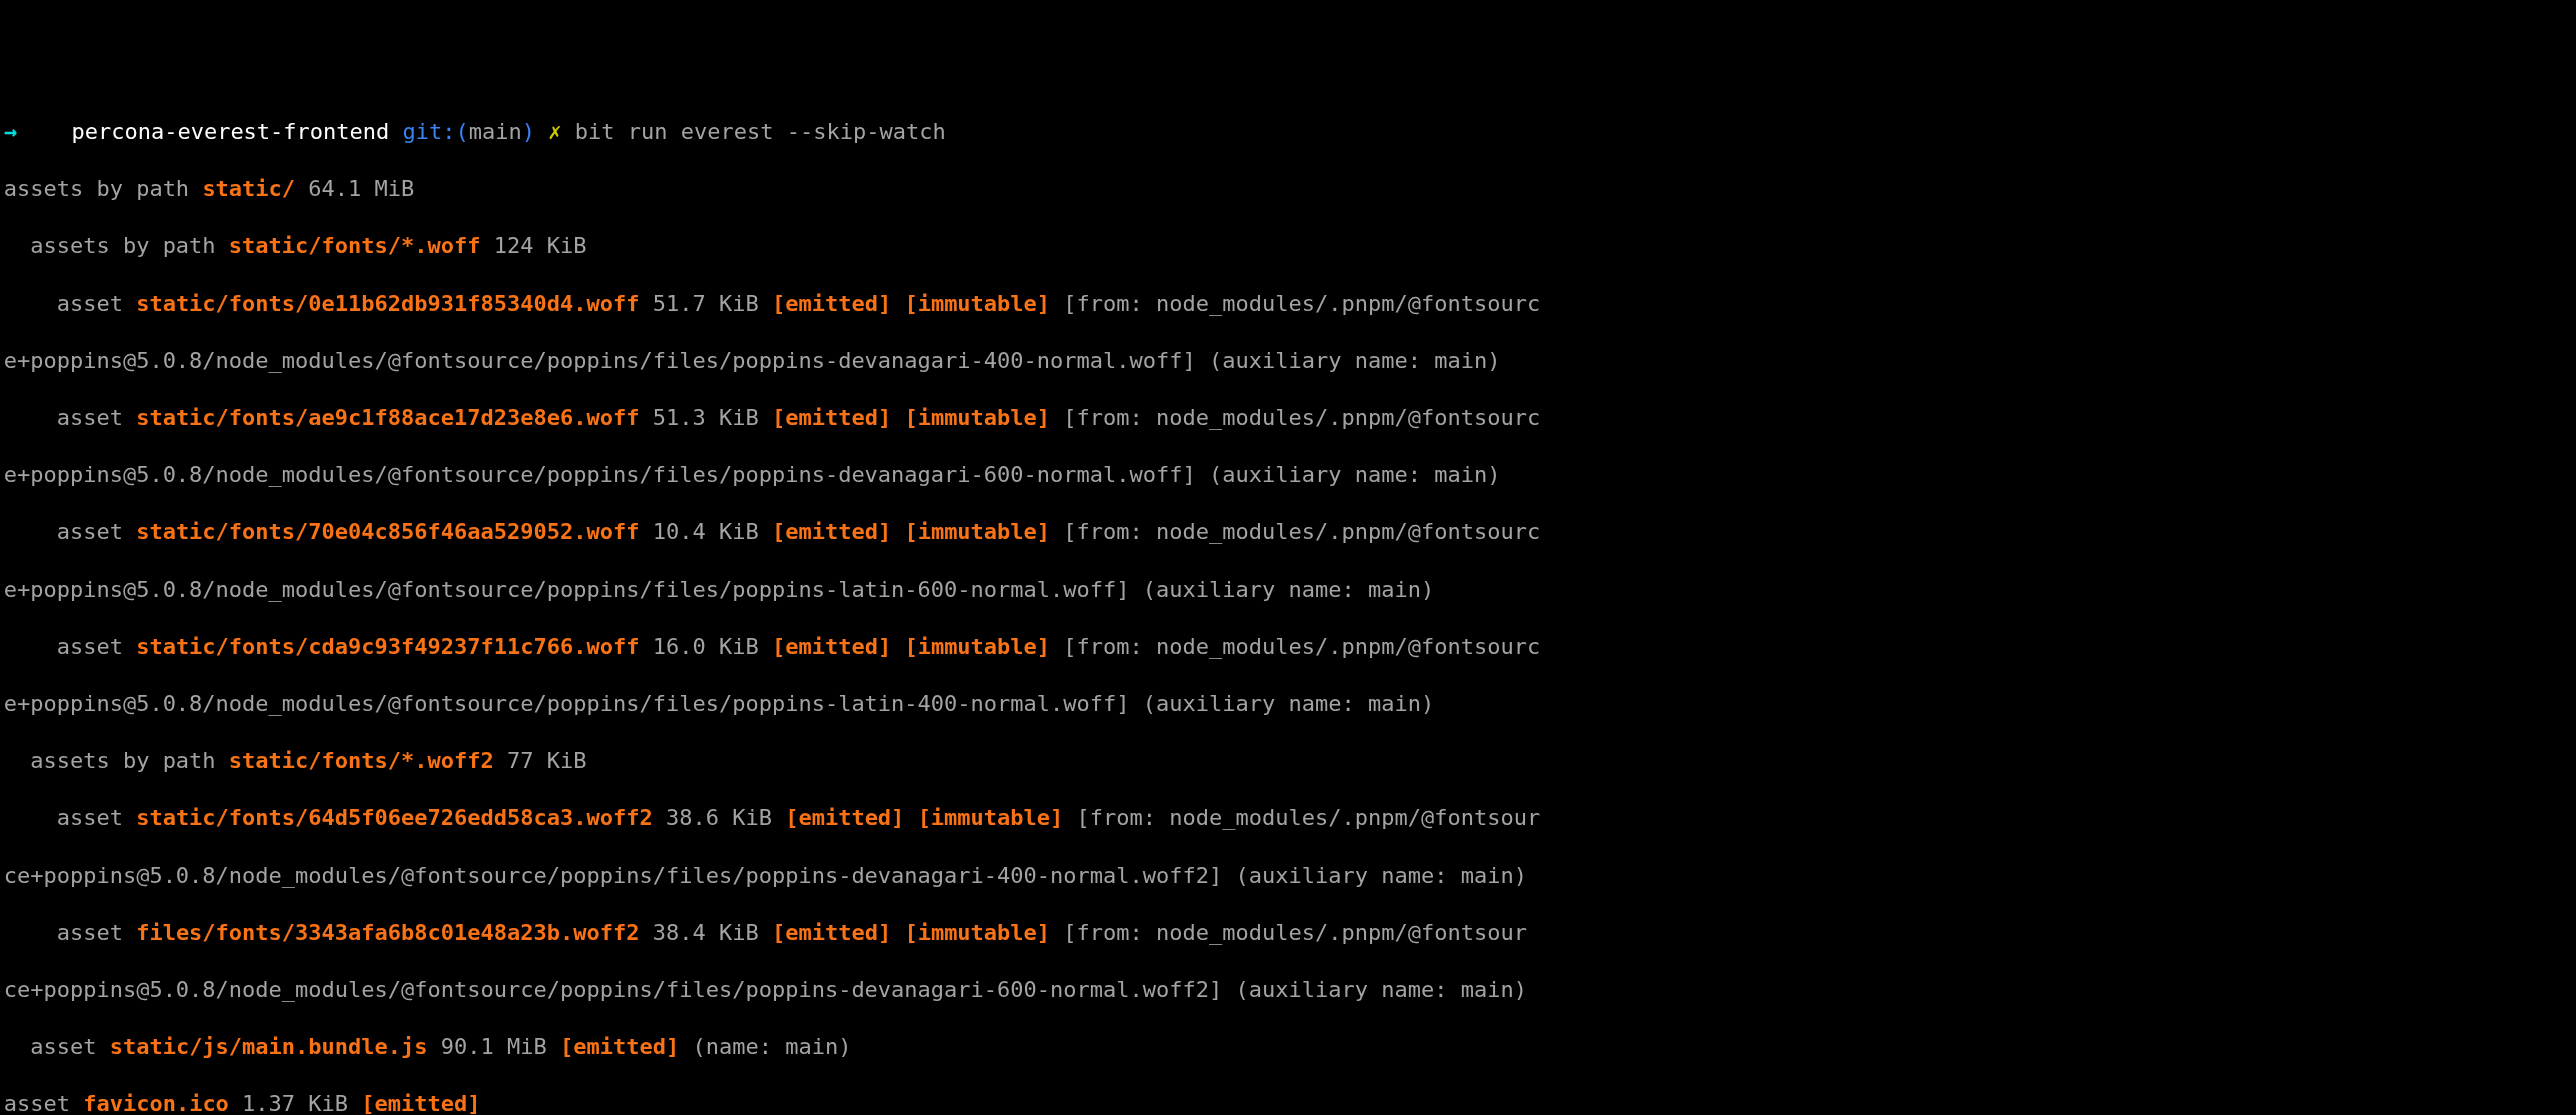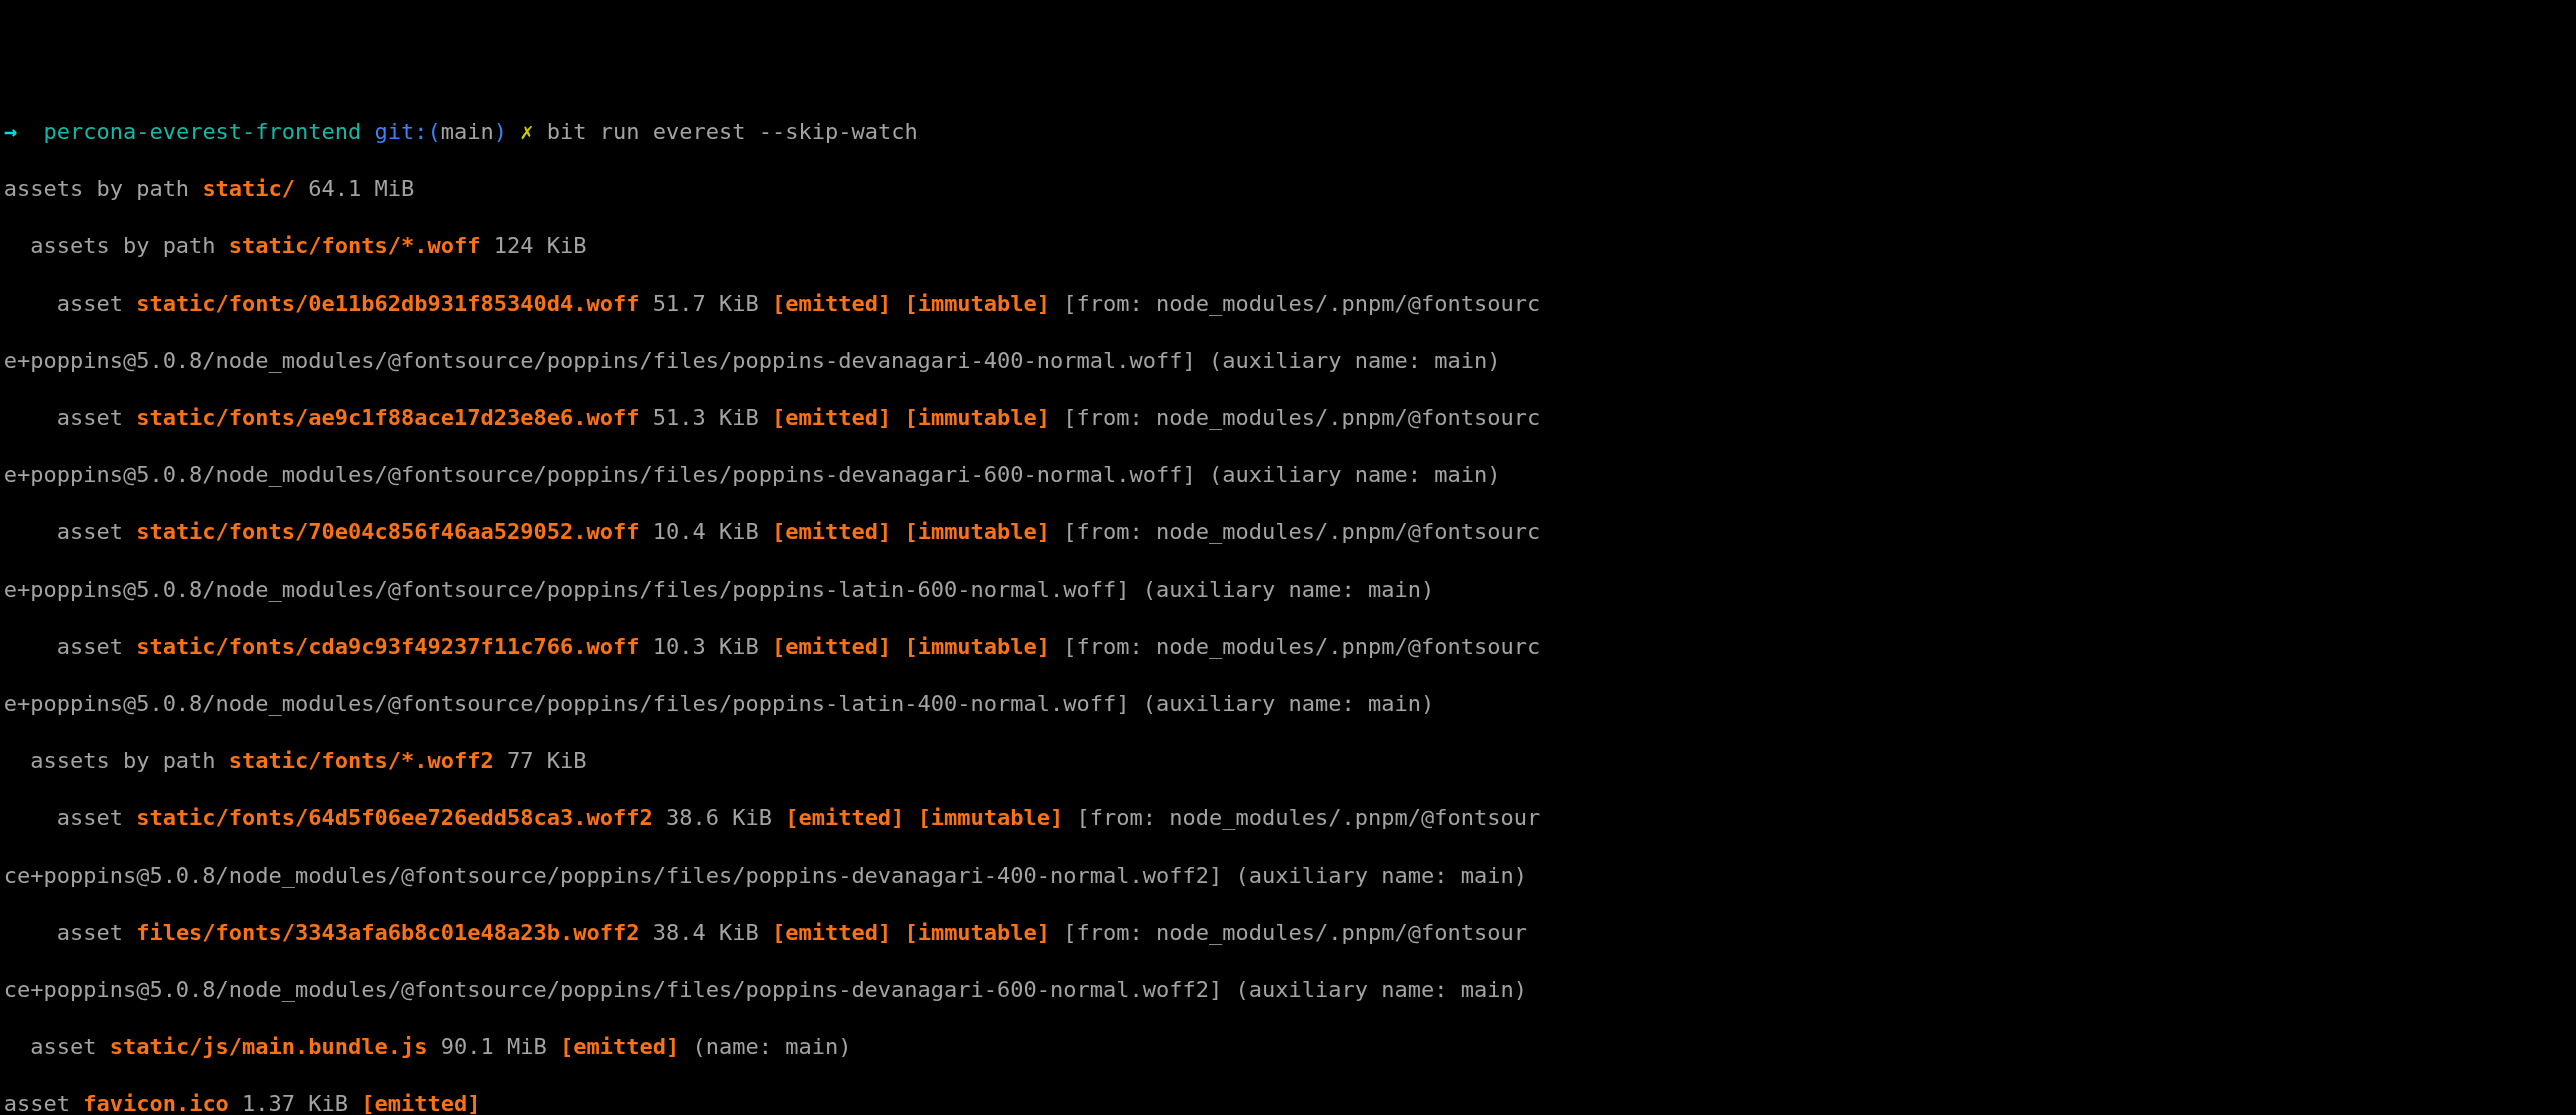--- a/index.html
+++ b/index.html
@@ -10,21 +10,21 @@
     body {
       background-color: #000000;
       color: #cccccc;
       font-family: 'Menlo', 'Monaco', 'Consolas', monospace;
       font-size: 22px;
       line-height: 1.3;
       padding: 3.7px;
       white-space: pre;
       overflow-x: hidden;
     }
-    .cyan { color: #14b8a6; }
+    .cyan { color: #ffffff; margin-left: 28px; }
     .cyan-bold { color: #00dddd; font-weight: bold; }
     .blue { color: #3b82f6; }
     .red { color: #a3a3a3; }
     .yellow { color: #cccc00; }
     .green-bold { color: #f97316; font-weight: bold; }
     .white { color: #a3a3a3; }
     .line { display: block; }
   </style>
 </head>
 <body>
@@ -33,21 +33,21 @@
 
 <div class="line"><span class="cyan-bold">→</span><span class="white">  </span><span class="cyan">percona-everest-frontend</span><span> </span><span class="blue">git:(</span><span class="red">main</span><span class="blue">)</span><span> </span><span class="yellow">✗</span><span> </span><span class="white">bit run everest --skip-watch</span></div>
 <div class="line"><span class="white">assets by path </span><span class="green-bold">static/</span><span class="white"> 64.1 MiB</span></div>
 <div class="line"><span class="white">  assets by path </span><span class="green-bold">static/fonts/*.woff</span><span class="white"> 124 KiB</span></div>
 <div class="line"><span class="white">    asset </span><span class="green-bold">static/fonts/0e11b62db931f85340d4.woff</span><span class="white"> 51.7 KiB </span><span class="green-bold">[emitted]</span><span class="white"> </span><span class="green-bold">[immutable]</span><span class="white"> [from: node_modules/.pnpm/@fontsourc</span></div>
 <div class="line"><span class="white">e+poppins@5.0.8/node_modules/@fontsource/poppins/files/poppins-devanagari-400-normal.woff] (auxiliary name: main)</span></div>
 <div class="line"><span class="white">    asset </span><span class="green-bold">static/fonts/ae9c1f88ace17d23e8e6.woff</span><span class="white"> 51.3 KiB </span><span class="green-bold">[emitted]</span><span class="white"> </span><span class="green-bold">[immutable]</span><span class="white"> [from: node_modules/.pnpm/@fontsourc</span></div>
 <div class="line"><span class="white">e+poppins@5.0.8/node_modules/@fontsource/poppins/files/poppins-devanagari-600-normal.woff] (auxiliary name: main)</span></div>
 <div class="line"><span class="white">    asset </span><span class="green-bold">static/fonts/70e04c856f46aa529052.woff</span><span class="white"> 10.4 KiB </span><span class="green-bold">[emitted]</span><span class="white"> </span><span class="green-bold">[immutable]</span><span class="white"> [from: node_modules/.pnpm/@fontsourc</span></div>
 <div class="line"><span class="white">e+poppins@5.0.8/node_modules/@fontsource/poppins/files/poppins-latin-600-normal.woff] (auxiliary name: main)</span></div>
-<div class="line"><span class="white">    asset </span><span class="green-bold">static/fonts/cda9c93f49237f11c766.woff</span><span class="white"> 10.3 KiB </span><span class="green-bold">[emitted]</span><span class="white"> </span><span class="green-bold">[immutable]</span><span class="white"> [from: node_modules/.pnpm/@fontsourc</span></div>
+<div class="line"><span class="white">    asset </span><span class="green-bold">static/fonts/cda9c93f49237f11c766.woff</span><span class="white"> 16.0 KiB </span><span class="green-bold">[emitted]</span><span class="white"> </span><span class="green-bold">[immutable]</span><span class="white"> [from: node_modules/.pnpm/@fontsourc</span></div>
 <div class="line"><span class="white">e+poppins@5.0.8/node_modules/@fontsource/poppins/files/poppins-latin-400-normal.woff] (auxiliary name: main)</span></div>
 <div class="line"><span class="white">  assets by path </span><span class="green-bold">static/fonts/*.woff2</span><span class="white"> 77 KiB</span></div>
 <div class="line"><span class="white">    asset </span><span class="green-bold">static/fonts/64d5f06ee726edd58ca3.woff2</span><span class="white"> 38.6 KiB </span><span class="green-bold">[emitted]</span><span class="white"> </span><span class="green-bold">[immutable]</span><span class="white"> [from: node_modules/.pnpm/@fontsour</span></div>
 <div class="line"><span class="white">ce+poppins@5.0.8/node_modules/@fontsource/poppins/files/poppins-devanagari-400-normal.woff2] (auxiliary name: main)</span></div>
 <div class="line"><span class="white">    asset </span><span class="green-bold">files/fonts/3343afa6b8c01e48a23b.woff2</span><span class="white"> 38.4 KiB </span><span class="green-bold">[emitted]</span><span class="white"> </span><span class="green-bold">[immutable]</span><span class="white"> [from: node_modules/.pnpm/@fontsour</span></div>
 <div class="line"><span class="white">ce+poppins@5.0.8/node_modules/@fontsource/poppins/files/poppins-devanagari-600-normal.woff2] (auxiliary name: main)</span></div>
 <div class="line"><span class="white">  asset </span><span class="green-bold">static/js/main.bundle.js</span><span class="white"> 90.1 MiB </span><span class="green-bold">[emitted]</span><span class="white"> (name: main)</span></div>
 <div class="line"><span class="white">asset </span><span class="green-bold">favicon.ico</span><span class="white"> 1.37 KiB </span><span class="green-bold">[emitted]</span></div>
 
 

